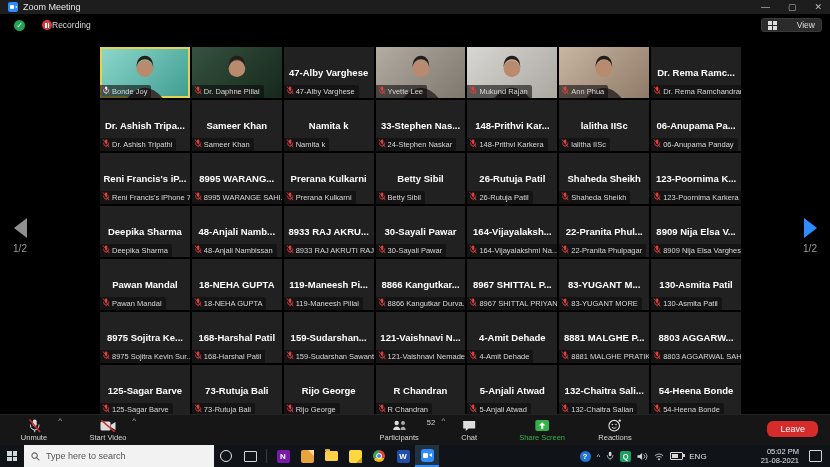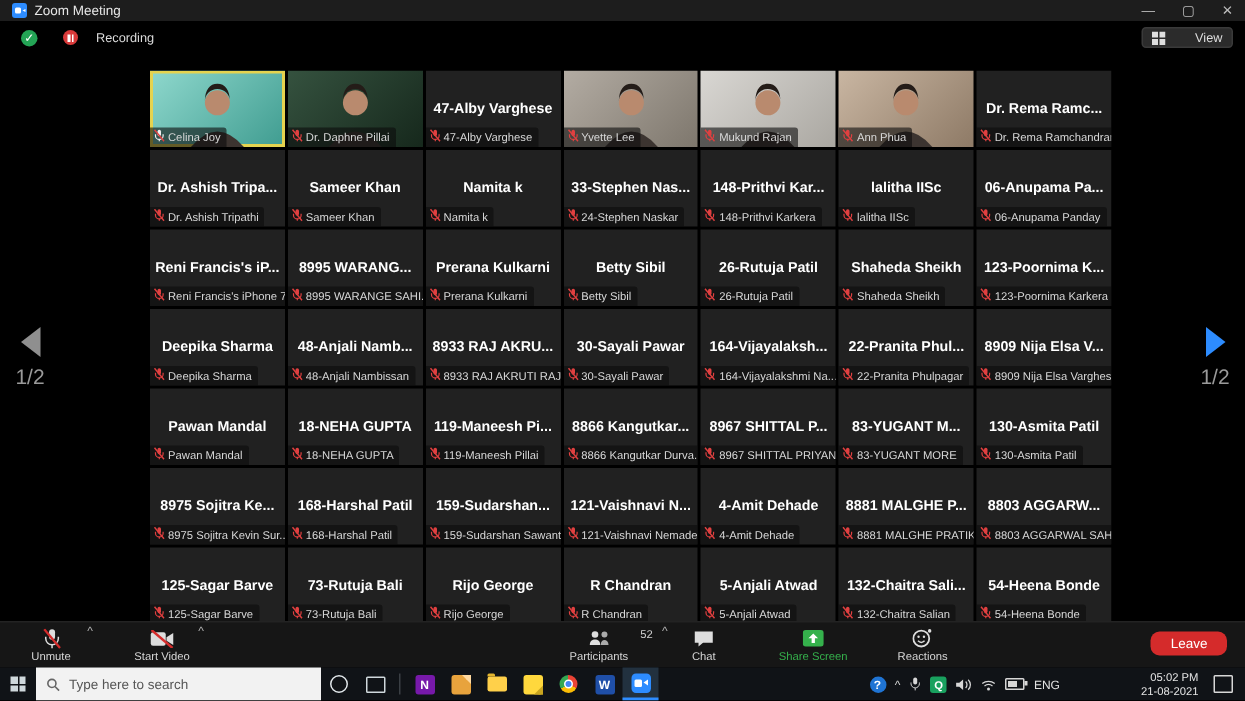--- a/index.html
+++ b/index.html
@@ -10,36 +10,36 @@
   .title-left{display:flex;align-items:center;gap:5px;color:#e6e6e6;font-size:9px;justify-content:center;}
   .zoom-ic{width:10px;height:10px;border-radius:2px;background:var(--accent-blue);position:relative;}
   .zoom-ic:before{content:"";position:absolute;left:2px;top:3px;width:4px;height:4px;background:#fff;border-radius:1px;}
   .zoom-ic:after{content:"";position:absolute;left:6.5px;top:3.5px;border-top:1.5px solid transparent;border-bottom:1.5px solid transparent;border-right:2.5px solid #fff;}
   .winctl{display:flex;gap:18px;color:#bdbdbd;font-size:9px;}
   .winctl span{cursor:default;}
 
   
   .mheader{position:absolute;top:14px;left:0;right:0;height:26px;}
   .shield{position:absolute;left:14px;top:6px;width:11px;height:11px;border-radius:50%;background:#23a455;color:#fff;font-size:8px;line-height:11px;text-align:center;}
-  .recwrap{position:absolute;left:42px;top:6px;display:flex;align-items:center;gap:12px;color:#dcdcdc;font-size:8.5px;}
+  .recwrap{position:absolute;left:42px;top:6px;display:flex;align-items:center;gap:0;color:#dcdcdc;font-size:8.5px;}
   .rec-ic{width:10px;height:10px;border-radius:50%;background:var(--record-red);position:relative;}
   .rec-ic:before{content:"";position:absolute;left:3px;top:2.5px;width:1.5px;height:5px;background:#fff;}
   .rec-ic:after{content:"";position:absolute;left:5.7px;top:2.5px;width:1.5px;height:5px;background:#fff;}
   .viewbtn{position:absolute;right:8px;top:4px;background:#2b2b2b;border:1px solid #3a3a3a;border-radius:3px;color:#dedede;font-size:8.5px;padding:1px 6px;display:flex;align-items:center;gap:20px;text-align:center;}
 
   
   .grid{position:absolute;left:100px;top:47px;width:641px;height:368px;display:grid;grid-template-columns:repeat(7,1fr);grid-auto-rows:51px;gap:2px;overflow:hidden;}
   .tile{position:relative;background:#212121;overflow:hidden;box-sizing:border-box;}
   .tile.active{box-shadow:inset 0 0 0 2px var(--active-border);}
   .cname{position:absolute;top:50%;left:0;right:0;transform:translateY(-52%);text-align:center;color:#fff;font-weight:700;font-size:9.5px;padding:0 2px;white-space:nowrap;overflow:hidden;}
   .lbl{position:absolute;left:0;bottom:0;display:flex;align-items:center;gap:2px;background:rgba(12,12,12,.6);padding:1px 4px 1px 2px;color:#d8d8d8;font-size:7.5px;max-width:97%;white-space:nowrap;overflow:hidden;border-radius:0 2px 0 0;}
   .vid{position:absolute;inset:0;width:100%;height:100%;}
 
   
-  .nav{position:absolute;width:40px;text-align:center;color:#9a9a9a;font-size:14px;}
+  .nav{position:absolute;width:40px;text-align:center;color:#9a9a9a;font-size:10px;}
   .nav-left{left:0;top:218px;}
   .nav-right{right:0;top:218px;}
   .tri{width:0;height:0;margin:0 auto 5px;}
   .tri-l{border-top:10px solid transparent;border-bottom:10px solid transparent;border-right:13px solid #8f8f8f;}
   .tri-r{border-top:10px solid transparent;border-bottom:10px solid transparent;border-left:13px solid var(--accent-blue);}
 
   
   .toolbar{position:absolute;left:0;right:0;bottom:22px;height:30px;background:#161616;border-top:1px solid #232323;}
   .tb-item{display:flex;flex-direction:column;align-items:center;justify-content:center;color:#d6d6d6;font-size:7.5px;position:relative;height:30px;min-width:40px;cursor:default;}
   .tb-ic{height:14px;display:flex;align-items:center;}
@@ -126,21 +126,21 @@
         <path d="M36.5 21a8.5 8.5 0 0 1 17 0c0-8-3.4-12-8.5-12s-8.5 4-8.5 12z" fill="#241c18"></path>
         <path d="M27 52Q45 31 63 52Z" fill="#3c3430"></path>
       </svg>
       <div class="lbl">
         <span><svg width="8" height="9" viewBox="0 0 12 13">
             <rect x="4.5" y="0.5" width="3.5" height="6.5" rx="1.7" fill="#f0f0f0"></rect>
             <path d="M2.5 5v1.4a3.8 3.8 0 0 0 7.6 0V5" stroke="#f0f0f0" stroke-width="1.2" fill="none"></path>
             <line x1="6.3" y1="10" x2="6.3" y2="12" stroke="#f0f0f0" stroke-width="1.2"></line>
             <line x1="1.5" y1="0.5" x2="11" y2="12" stroke="#e04040" stroke-width="1.4"></line>
           </svg></span>
-        <span>Celina Joy</span>
+        <span>Bonde Joy</span>
       </div>
     </div>
     <div class="tile" style="background: linear-gradient(135deg, rgb(53, 82, 63), rgb(22, 40, 28));">
       <svg class="vid" viewBox="0 0 90 52" preserveAspectRatio="xMidYMax meet">
         <circle cx="45" cy="22" r="8.5" fill="#b98a6e"></circle>
         <path d="M36.5 21a8.5 8.5 0 0 1 17 0c0-8-3.4-12-8.5-12s-8.5 4-8.5 12z" fill="#241c18"></path>
         <path d="M27 52Q45 31 63 52Z" fill="#3c3430"></path>
       </svg>
       <div class="lbl">
         <span><svg width="8" height="9" viewBox="0 0 12 13">

